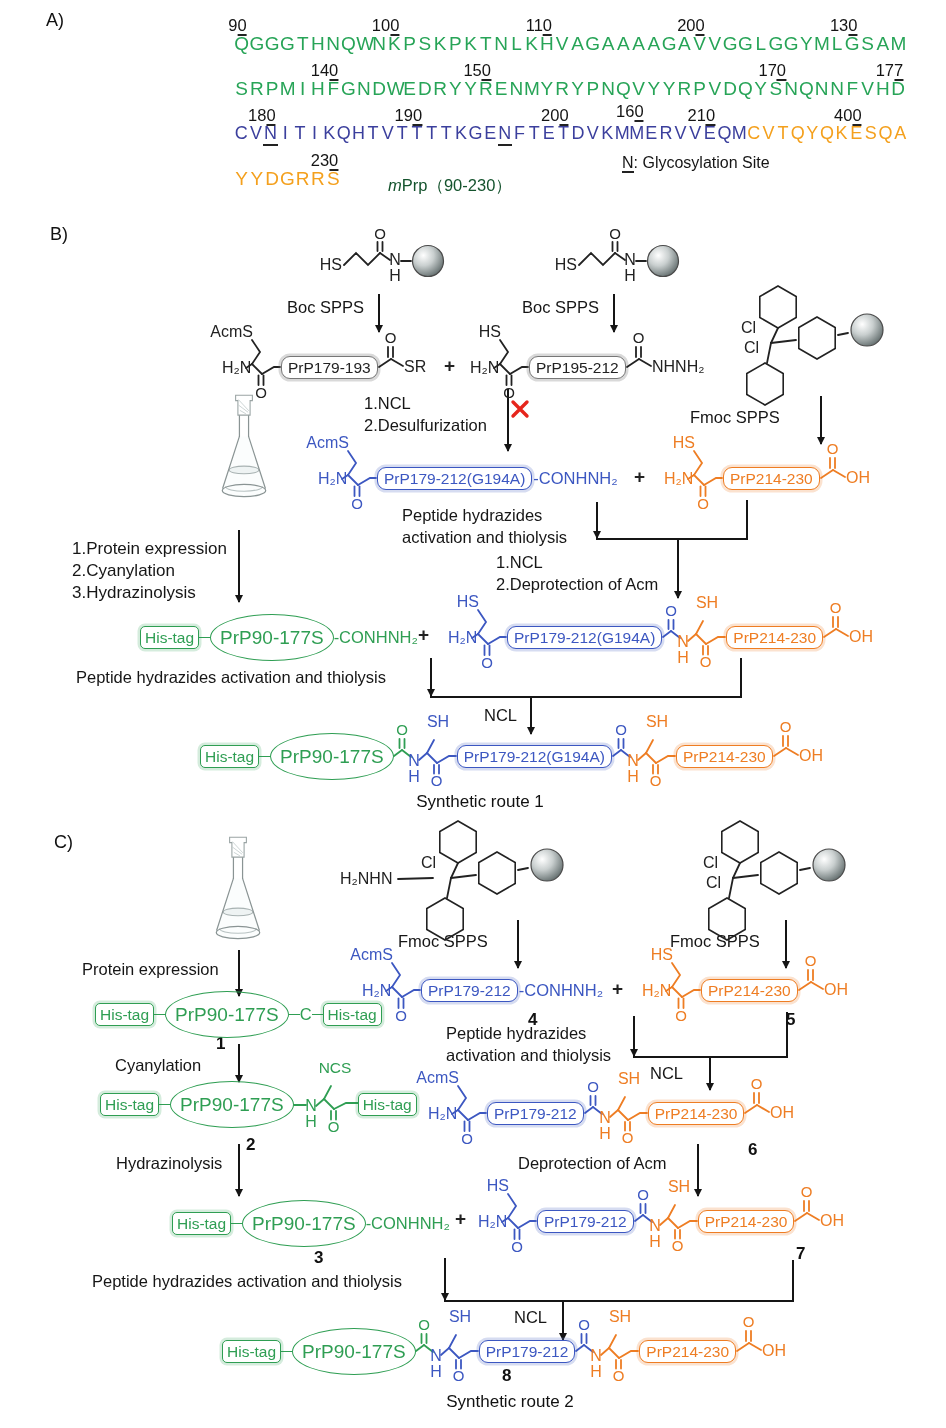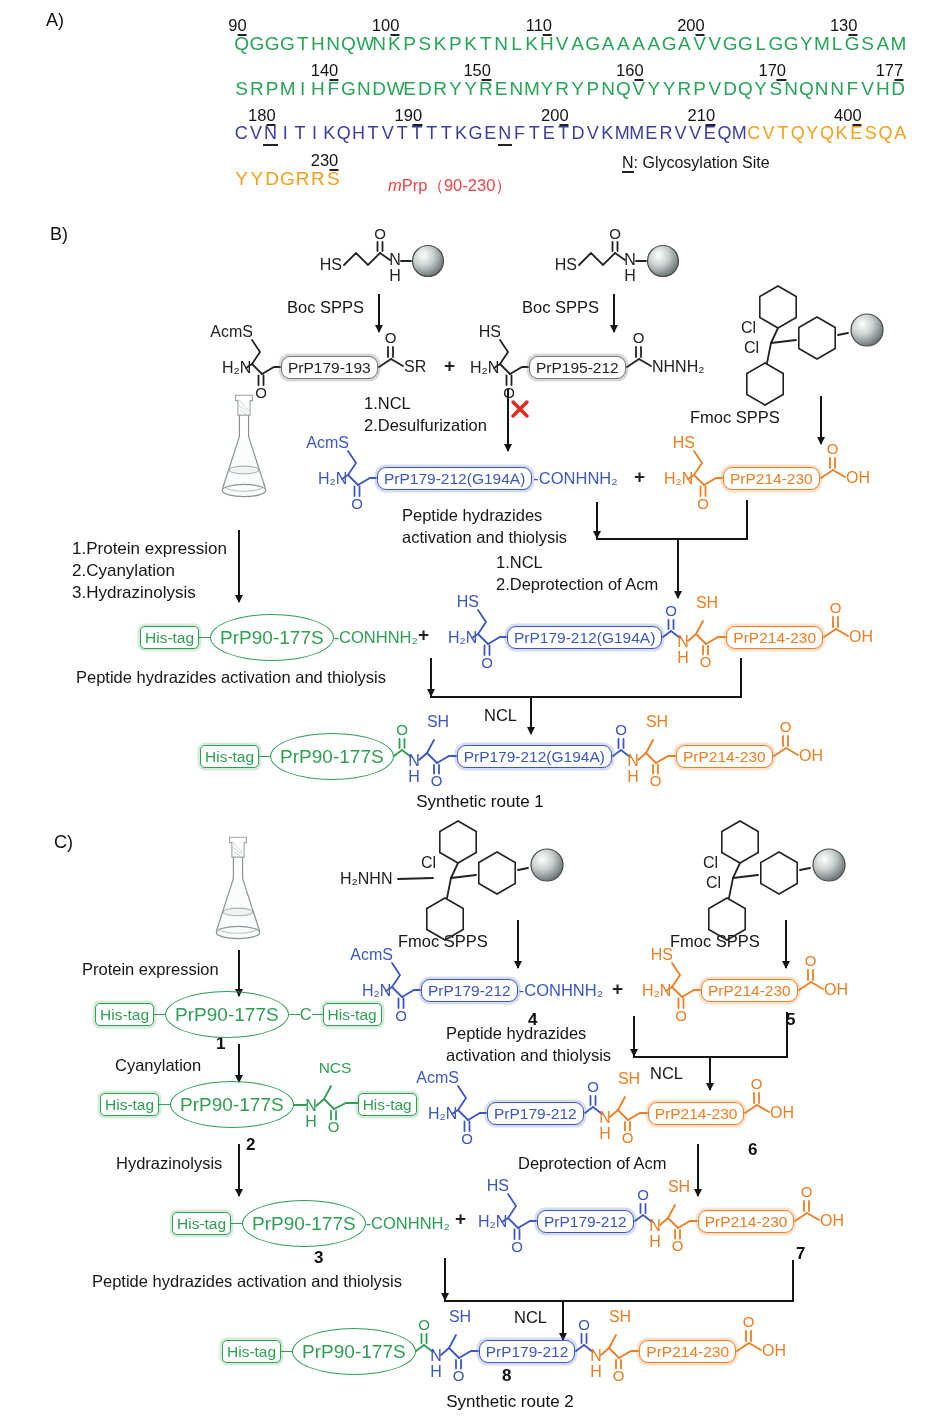--- a/index.html
+++ b/index.html
@@ -2,21 +2,21 @@
 <html><head>
 <meta charset="utf-8">
 <style>
   html,body{margin:0;padding:0;background:#fff;}
   #fig{position:relative;width:946px;height:1428px;background:#fff;overflow:hidden;
        font-family:"Liberation Sans","DejaVu Sans",sans-serif;color:#1b1b1b;}
   #fig svg text{font-family:"Liberation Sans","DejaVu Sans",sans-serif;}
   .abs{position:absolute;}
   .plabel{position:absolute;font-size:18px;color:#111;}
   .slabel{position:absolute;font-size:16.5px;line-height:22px;white-space:nowrap;color:#161616;}
-  .cap{position:absolute;font-size:17px;color:#ef4444;white-space:nowrap;}
+  .cap{position:absolute;font-size:17px;color:#14532d;white-space:nowrap;}
   .capc{position:absolute;font-size:17px;color:#111;text-align:center;}
   .cnum{position:absolute;font-size:17px;font-weight:bold;color:#111;}
   .plus{position:absolute;font-size:19px;font-weight:bold;color:#222;}
   .av{position:absolute;width:0;border-left:2px solid #151515;}
   .av:after{content:"";position:absolute;bottom:-1px;left:-5.5px;width:0;height:0;
             border:4.5px solid transparent;border-top:8px solid #151515;border-bottom:none;}
   .vl{position:absolute;width:0;border-left:2px solid #151515;}
   .hb{position:absolute;height:0;border-top:2px solid #151515;}
   .crow{position:absolute;display:flex;align-items:center;height:88px;}
   .pbox{display:inline-block;border:1.6px solid;border-radius:9px;padding:1px 6px;
@@ -153,21 +153,21 @@
       <span class="nummark" style="left: 12.635px;"><span>9</span><span class="u2">0</span></span>
       <span class="nummark" style="left: 165.335px;"><span>10</span><span class="u2">0</span></span>
       <span class="nummark" style="left: 318.035px;"><span>11</span><span class="u2">0</span></span>
       <span class="nummark" style="left: 470.735px;"><span>20</span><span class="u2">0</span></span>
       <span class="nummark" style="left: 623.435px;"><span>13</span><span class="u2">0</span></span>
     </div>
     <div class="seqrow" style="left: 234px; top: 33px;"><span class="seqch" style="width: 15.27px; font-size: 19px; color: rgb(39, 164, 87);">Q</span><span class="seqch" style="width: 15.27px; font-size: 19px; color: rgb(39, 164, 87);">G</span><span class="seqch" style="width: 15.27px; font-size: 19px; color: rgb(39, 164, 87);">G</span><span class="seqch" style="width: 15.27px; font-size: 19px; color: rgb(39, 164, 87);">G</span><span class="seqch" style="width: 15.27px; font-size: 19px; color: rgb(39, 164, 87);">T</span><span class="seqch" style="width: 15.27px; font-size: 19px; color: rgb(39, 164, 87);">H</span><span class="seqch" style="width: 15.27px; font-size: 19px; color: rgb(39, 164, 87);">N</span><span class="seqch" style="width: 15.27px; font-size: 19px; color: rgb(39, 164, 87);">Q</span><span class="seqch" style="width: 15.27px; font-size: 19px; color: rgb(39, 164, 87);">W</span><span class="seqch" style="width: 15.27px; font-size: 19px; color: rgb(39, 164, 87);">N</span><span class="seqch" style="width: 15.27px; font-size: 19px; color: rgb(39, 164, 87);">K</span><span class="seqch" style="width: 15.27px; font-size: 19px; color: rgb(39, 164, 87);">P</span><span class="seqch" style="width: 15.27px; font-size: 19px; color: rgb(39, 164, 87);">S</span><span class="seqch" style="width: 15.27px; font-size: 19px; color: rgb(39, 164, 87);">K</span><span class="seqch" style="width: 15.27px; font-size: 19px; color: rgb(39, 164, 87);">P</span><span class="seqch" style="width: 15.27px; font-size: 19px; color: rgb(39, 164, 87);">K</span><span class="seqch" style="width: 15.27px; font-size: 19px; color: rgb(39, 164, 87);">T</span><span class="seqch" style="width: 15.27px; font-size: 19px; color: rgb(39, 164, 87);">N</span><span class="seqch" style="width: 15.27px; font-size: 19px; color: rgb(39, 164, 87);">L</span><span class="seqch" style="width: 15.27px; font-size: 19px; color: rgb(39, 164, 87);">K</span><span class="seqch" style="width: 15.27px; font-size: 19px; color: rgb(39, 164, 87);">H</span><span class="seqch" style="width: 15.27px; font-size: 19px; color: rgb(39, 164, 87);">V</span><span class="seqch" style="width: 15.27px; font-size: 19px; color: rgb(39, 164, 87);">A</span><span class="seqch" style="width: 15.27px; font-size: 19px; color: rgb(39, 164, 87);">G</span><span class="seqch" style="width: 15.27px; font-size: 19px; color: rgb(39, 164, 87);">A</span><span class="seqch" style="width: 15.27px; font-size: 19px; color: rgb(39, 164, 87);">A</span><span class="seqch" style="width: 15.27px; font-size: 19px; color: rgb(39, 164, 87);">A</span><span class="seqch" style="width: 15.27px; font-size: 19px; color: rgb(39, 164, 87);">A</span><span class="seqch" style="width: 15.27px; font-size: 19px; color: rgb(39, 164, 87);">G</span><span class="seqch" style="width: 15.27px; font-size: 19px; color: rgb(39, 164, 87);">A</span><span class="seqch" style="width: 15.27px; font-size: 19px; color: rgb(39, 164, 87);">V</span><span class="seqch" style="width: 15.27px; font-size: 19px; color: rgb(39, 164, 87);">V</span><span class="seqch" style="width: 15.27px; font-size: 19px; color: rgb(39, 164, 87);">G</span><span class="seqch" style="width: 15.27px; font-size: 19px; color: rgb(39, 164, 87);">G</span><span class="seqch" style="width: 15.27px; font-size: 19px; color: rgb(39, 164, 87);">L</span><span class="seqch" style="width: 15.27px; font-size: 19px; color: rgb(39, 164, 87);">G</span><span class="seqch" style="width: 15.27px; font-size: 19px; color: rgb(39, 164, 87);">G</span><span class="seqch" style="width: 15.27px; font-size: 19px; color: rgb(39, 164, 87);">Y</span><span class="seqch" style="width: 15.27px; font-size: 19px; color: rgb(39, 164, 87);">M</span><span class="seqch" style="width: 15.27px; font-size: 19px; color: rgb(39, 164, 87);">L</span><span class="seqch" style="width: 15.27px; font-size: 19px; color: rgb(39, 164, 87);">G</span><span class="seqch" style="width: 15.27px; font-size: 19px; color: rgb(39, 164, 87);">S</span><span class="seqch" style="width: 15.27px; font-size: 19px; color: rgb(39, 164, 87);">A</span><span class="seqch" style="width: 15.27px; font-size: 19px; color: rgb(39, 164, 87);">M</span></div>
     <div class="seqrow" style="left: 234px; top: 61px; width: 700px;">
       <span class="nummark" style="left: 104.255px;"><span>14</span><span class="u2">0</span></span>
       <span class="nummark" style="left: 256.955px;"><span>15</span><span class="u2">0</span></span>
-      <span class="nummark" style="left: 409.655px;"><span>16</span><span class="u2">0</span></span>
+      <span class="nummark" style="left: 409.655px; margin-top: 41px;"><span>16</span><span class="u2">0</span></span>
       <span class="nummark" style="left: 552px;"><span>17</span><span class="u2">0</span></span>
       <span class="nummark" style="left: 669.245px;"><span>17</span><span class="u2">7</span></span>
     </div>
     <div class="seqrow" style="left: 234px; top: 78px;"><span class="seqch" style="width: 15.27px; font-size: 19px; color: rgb(39, 164, 87);">S</span><span class="seqch" style="width: 15.27px; font-size: 19px; color: rgb(39, 164, 87);">R</span><span class="seqch" style="width: 15.27px; font-size: 19px; color: rgb(39, 164, 87);">P</span><span class="seqch" style="width: 15.27px; font-size: 19px; color: rgb(39, 164, 87);">M</span><span class="seqch" style="width: 15.27px; font-size: 19px; color: rgb(39, 164, 87);">I</span><span class="seqch" style="width: 15.27px; font-size: 19px; color: rgb(39, 164, 87);">H</span><span class="seqch" style="width: 15.27px; font-size: 19px; color: rgb(39, 164, 87);">F</span><span class="seqch" style="width: 15.27px; font-size: 19px; color: rgb(39, 164, 87);">G</span><span class="seqch" style="width: 15.27px; font-size: 19px; color: rgb(39, 164, 87);">N</span><span class="seqch" style="width: 15.27px; font-size: 19px; color: rgb(39, 164, 87);">D</span><span class="seqch" style="width: 15.27px; font-size: 19px; color: rgb(39, 164, 87);">W</span><span class="seqch" style="width: 15.27px; font-size: 19px; color: rgb(39, 164, 87);">E</span><span class="seqch" style="width: 15.27px; font-size: 19px; color: rgb(39, 164, 87);">D</span><span class="seqch" style="width: 15.27px; font-size: 19px; color: rgb(39, 164, 87);">R</span><span class="seqch" style="width: 15.27px; font-size: 19px; color: rgb(39, 164, 87);">Y</span><span class="seqch" style="width: 15.27px; font-size: 19px; color: rgb(39, 164, 87);">Y</span><span class="seqch" style="width: 15.27px; font-size: 19px; color: rgb(39, 164, 87);">R</span><span class="seqch" style="width: 15.27px; font-size: 19px; color: rgb(39, 164, 87);">E</span><span class="seqch" style="width: 15.27px; font-size: 19px; color: rgb(39, 164, 87);">N</span><span class="seqch" style="width: 15.27px; font-size: 19px; color: rgb(39, 164, 87);">M</span><span class="seqch" style="width: 15.27px; font-size: 19px; color: rgb(39, 164, 87);">Y</span><span class="seqch" style="width: 15.27px; font-size: 19px; color: rgb(39, 164, 87);">R</span><span class="seqch" style="width: 15.27px; font-size: 19px; color: rgb(39, 164, 87);">Y</span><span class="seqch" style="width: 15.27px; font-size: 19px; color: rgb(39, 164, 87);">P</span><span class="seqch" style="width: 15.27px; font-size: 19px; color: rgb(39, 164, 87);">N</span><span class="seqch" style="width: 15.27px; font-size: 19px; color: rgb(39, 164, 87);">Q</span><span class="seqch" style="width: 15.27px; font-size: 19px; color: rgb(39, 164, 87);">V</span><span class="seqch" style="width: 15.27px; font-size: 19px; color: rgb(39, 164, 87);">Y</span><span class="seqch" style="width: 15.27px; font-size: 19px; color: rgb(39, 164, 87);">Y</span><span class="seqch" style="width: 15.27px; font-size: 19px; color: rgb(39, 164, 87);">R</span><span class="seqch" style="width: 15.27px; font-size: 19px; color: rgb(39, 164, 87);">P</span><span class="seqch" style="width: 15.27px; font-size: 19px; color: rgb(39, 164, 87);">V</span><span class="seqch" style="width: 15.27px; font-size: 19px; color: rgb(39, 164, 87);">D</span><span class="seqch" style="width: 15.27px; font-size: 19px; color: rgb(39, 164, 87);">Q</span><span class="seqch" style="width: 15.27px; font-size: 19px; color: rgb(39, 164, 87);">Y</span><span class="seqch" style="width: 15.27px; font-size: 19px; color: rgb(39, 164, 87);">S</span><span class="seqch" style="width: 15.27px; font-size: 19px; color: rgb(39, 164, 87);">N</span><span class="seqch" style="width: 15.27px; font-size: 19px; color: rgb(39, 164, 87);">Q</span><span class="seqch" style="width: 15.27px; font-size: 19px; color: rgb(39, 164, 87);">N</span><span class="seqch" style="width: 15.27px; font-size: 19px; color: rgb(39, 164, 87);">N</span><span class="seqch" style="width: 15.27px; font-size: 19px; color: rgb(39, 164, 87);">F</span><span class="seqch" style="width: 15.27px; font-size: 19px; color: rgb(39, 164, 87);">V</span><span class="seqch" style="width: 15.27px; font-size: 19px; color: rgb(39, 164, 87);">H</span><span class="seqch" style="width: 15.27px; font-size: 19px; color: rgb(39, 164, 87);">D</span></div>
     <div class="seqrow" style="left: 234px; top: 106px; width: 700px;">
       <span class="nummark" style="left: 41.625px;"><span>18</span><span class="u2">0</span></span>
       <span class="nummark" style="left: 188.125px;"><span>19</span><span class="u2">0</span></span>
       <span class="nummark" style="left: 334.625px;"><span>20</span><span class="u2">0</span></span>
       <span class="nummark" style="left: 481.125px;"><span>21</span><span class="u2">0</span></span>
       <span class="nummark" style="left: 627.625px;"><span>40</span><span class="u2">0</span></span>

